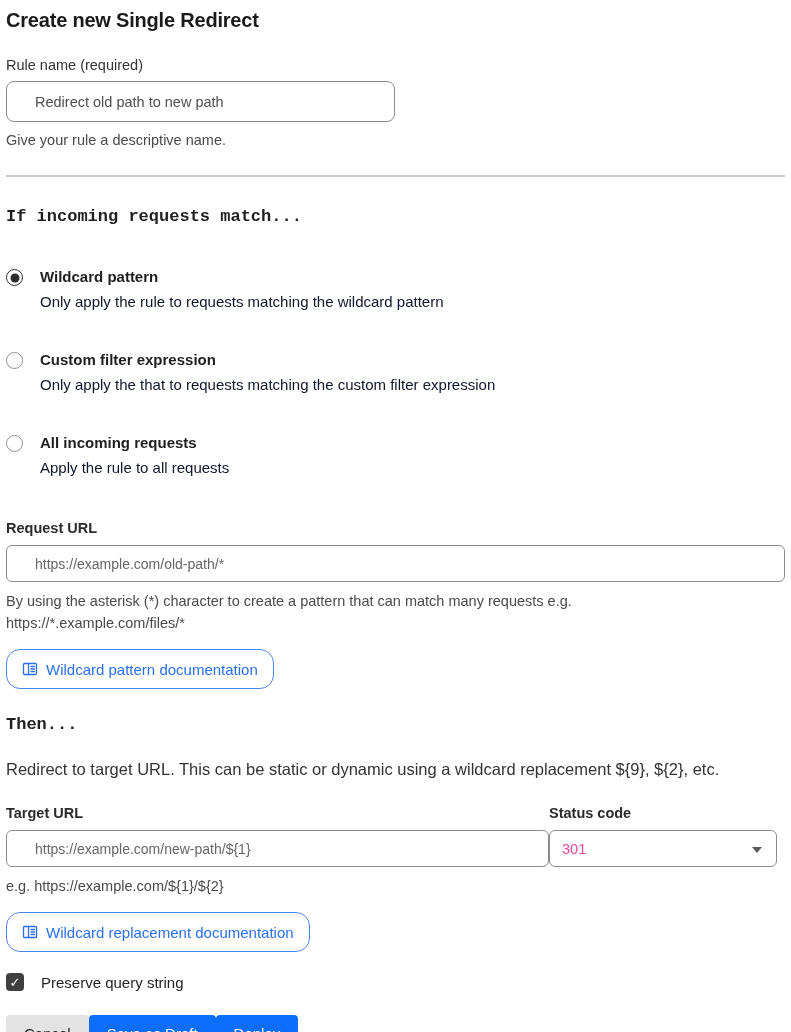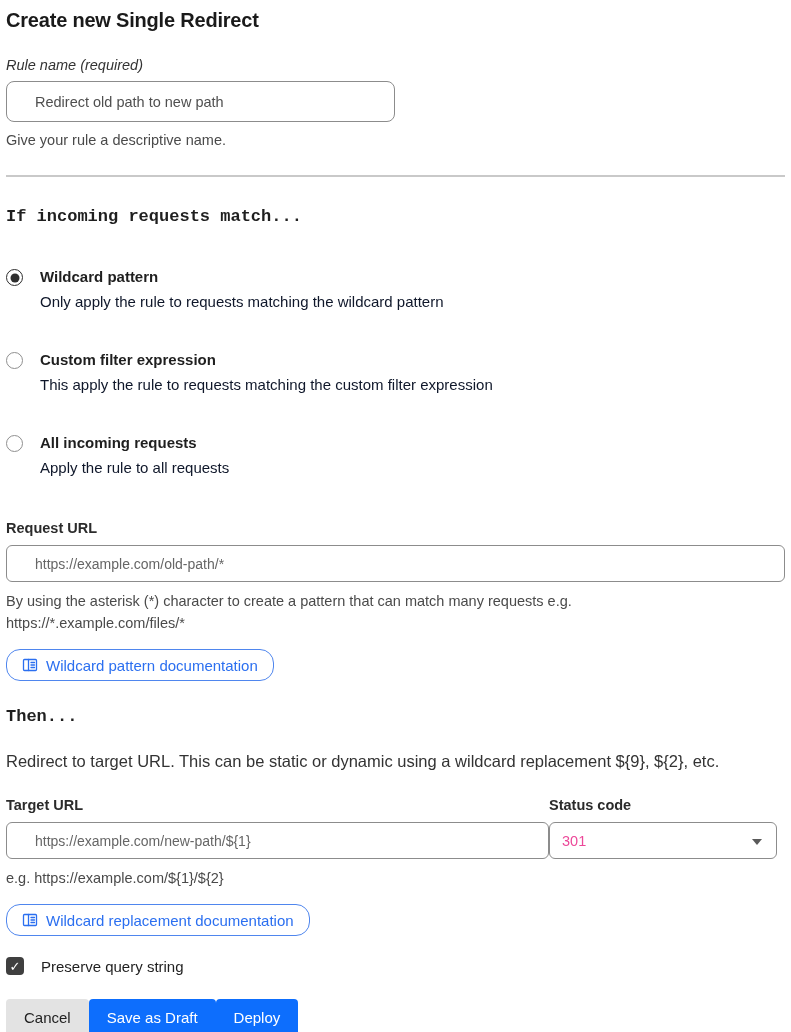--- a/index.html
+++ b/index.html
@@ -11,21 +11,21 @@
     color: #1f1f1f;
     overflow: hidden;
   }
   .page-title {
     margin-top: 9px;
     font-size: 20px; font-weight: 700; color: #1a1a1a;
     letter-spacing: -0.2px;
   }
   .plain-label {
     margin-top: 25px;
-    font-size: 14.5px; font-weight: 400; color: #333333; font-style: italic;
+    font-size: 14.5px; font-weight: 400; color: #333333;
   }
   .bold-label {
     font-size: 14.5px; font-weight: 700; color: #2b2b2b;
   }
   .text-input {
     display: block;
     margin-top: 8px;
     height: 41px; width: 389px;
     border: 1px solid #8c8c8c; border-radius: 8px;
     padding: 0 28px;
@@ -68,21 +68,21 @@
     width: 100%; height: 37px; border-radius: 6px;
     margin-top: 9px;
     font-size: 14px;
     color: #666666;
   }
   .mt-43 { margin-top: 43px; }
   .help-multi { margin-top: 8px; font-size: 14.5px; color: #4a4a4a; line-height: 22px; }
   .doc-button {
     margin-top: 15px;
     display: inline-flex; align-items: center; gap: 8px;
-    height: 32px; padding: 0 15px;
+    height: 40px; padding: 0 15px;
     border: 1px solid #4f86ee; border-radius: 14px;
     background: #ffffff;
     color: #2b6ff0; font-size: 15px;
     font-family: "Liberation Sans", "DejaVu Sans", sans-serif;
     cursor: pointer;
   }
   .doc-button .book-icon { display: inline-flex; color: #2b6ff0; }
   .then-heading { margin-top: 26px; }
   .then-desc {
     margin-top: 25px;
@@ -158,21 +158,21 @@
     <span class="radio-circle checked"></span>
     <span>
       <div class="radio-label">Wildcard pattern</div>
       <div class="radio-desc">Only apply the rule to requests matching the wildcard pattern</div>
     </span>
   </div>
   <div class="radio-row">
     <span class="radio-circle"></span>
     <span>
       <div class="radio-label">Custom filter expression</div>
-      <div class="radio-desc">This apply the rule to requests matching the custom filter expression</div>
+      <div class="radio-desc">Only apply the that to requests matching the custom filter expression</div>
     </span>
   </div>
   <div class="radio-row">
     <span class="radio-circle"></span>
     <span>
       <div class="radio-label">All incoming requests</div>
       <div class="radio-desc">Apply the rule to all requests</div>
     </span>
   </div>
 </div>

